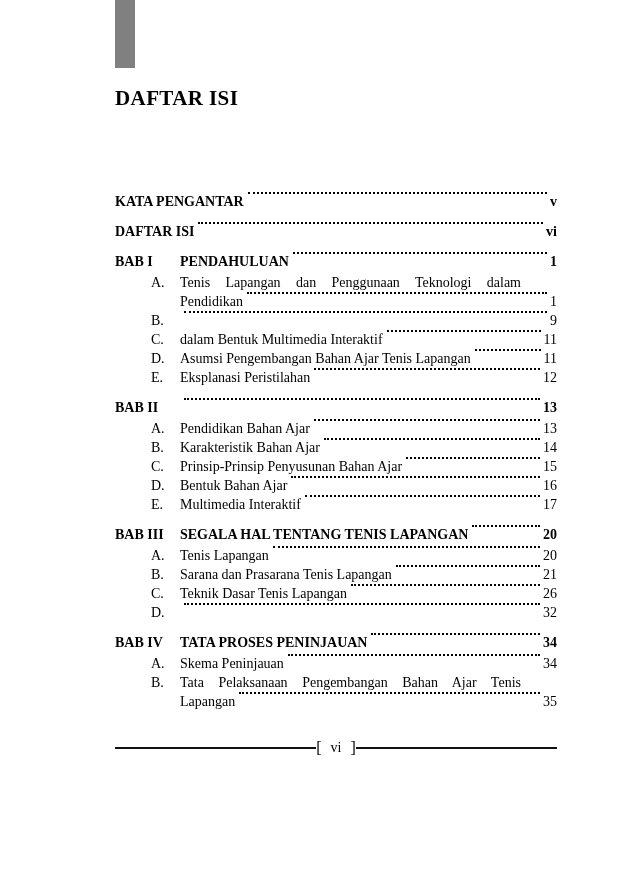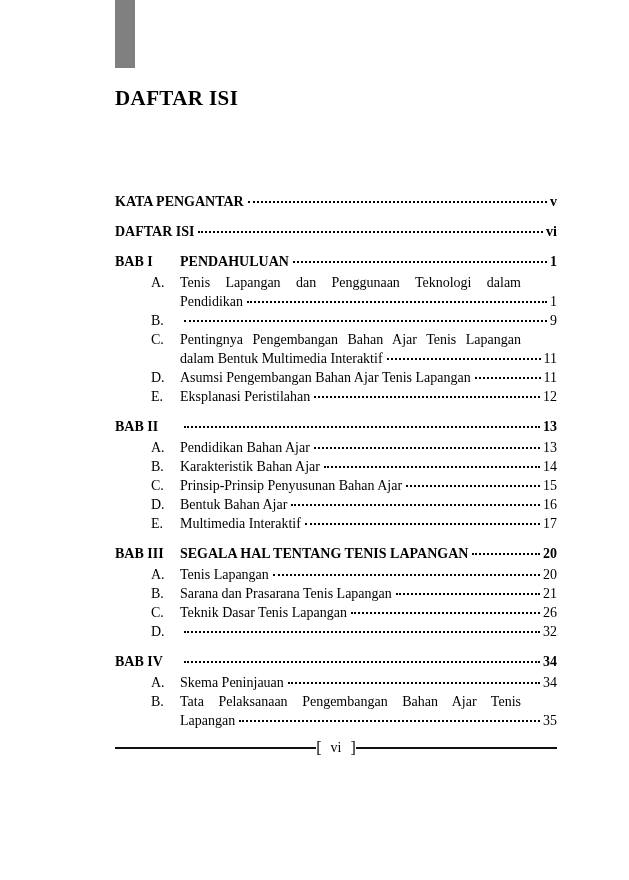--- a/index.html
+++ b/index.html
@@ -41,21 +41,21 @@
   .row { display: flex; margin: 0; }
   .row.bold { font-weight: bold; margin-top: 11px; margin-bottom: 2px; }
   .row .label { width: 65px; flex-shrink: 0; }
   .row.sub .label { box-sizing: border-box; padding-left: 36px; }
   .row .body { flex: 1; min-width: 0; }
   .wrap-line {
     text-align: justify;
     text-align-last: justify;
     padding-right: 36px;
   }
-  .leader-line { display: flex; align-items: center; }
+  .leader-line { display: flex; align-items: flex-start; }
   .leader-line .txt { white-space: nowrap; }
   .dots {
     flex: 1;
     min-width: 8px;
     border-bottom: 2px dotted #000000;
     margin: 0 3px 0 4px;
   }
   .pagenum { white-space: nowrap; }
   .footer {
     position: absolute;
@@ -122,21 +122,20 @@
         <div class="body">
           <div class="leader-line">
             <span class="dots"></span>
             <span class="pagenum">9</span>
           </div>
         </div>
       </div>
       <div class="row sub">
         <span class="label">C.</span>
         <div class="body">
-          <div class="wrap-line">Pentingnya Pengembangan Bahan Ajar Tenis Lapangan</div>
           <div class="leader-line">
             <span class="txt">dalam Bentuk Multimedia Interaktif</span>
             <span class="dots"></span>
             <span class="pagenum">11</span>
           </div>
         </div>
       </div>
       <div class="row sub">
         <span class="label">D.</span>
         <div class="body">
@@ -262,20 +261,21 @@
           <div class="leader-line">
             <span class="dots"></span>
             <span class="pagenum">32</span>
           </div>
         </div>
       </div>
       <div class="row bold">
         <span class="label">BAB IV</span>
         <div class="body">
           <div class="leader-line">
+            <span class="txt">TATA PROSES PENINJAUAN</span>
             <span class="dots"></span>
             <span class="pagenum">34</span>
           </div>
         </div>
       </div>
       <div class="row sub">
         <span class="label">A.</span>
         <div class="body">
           <div class="leader-line">
             <span class="txt">Skema Peninjauan</span>

